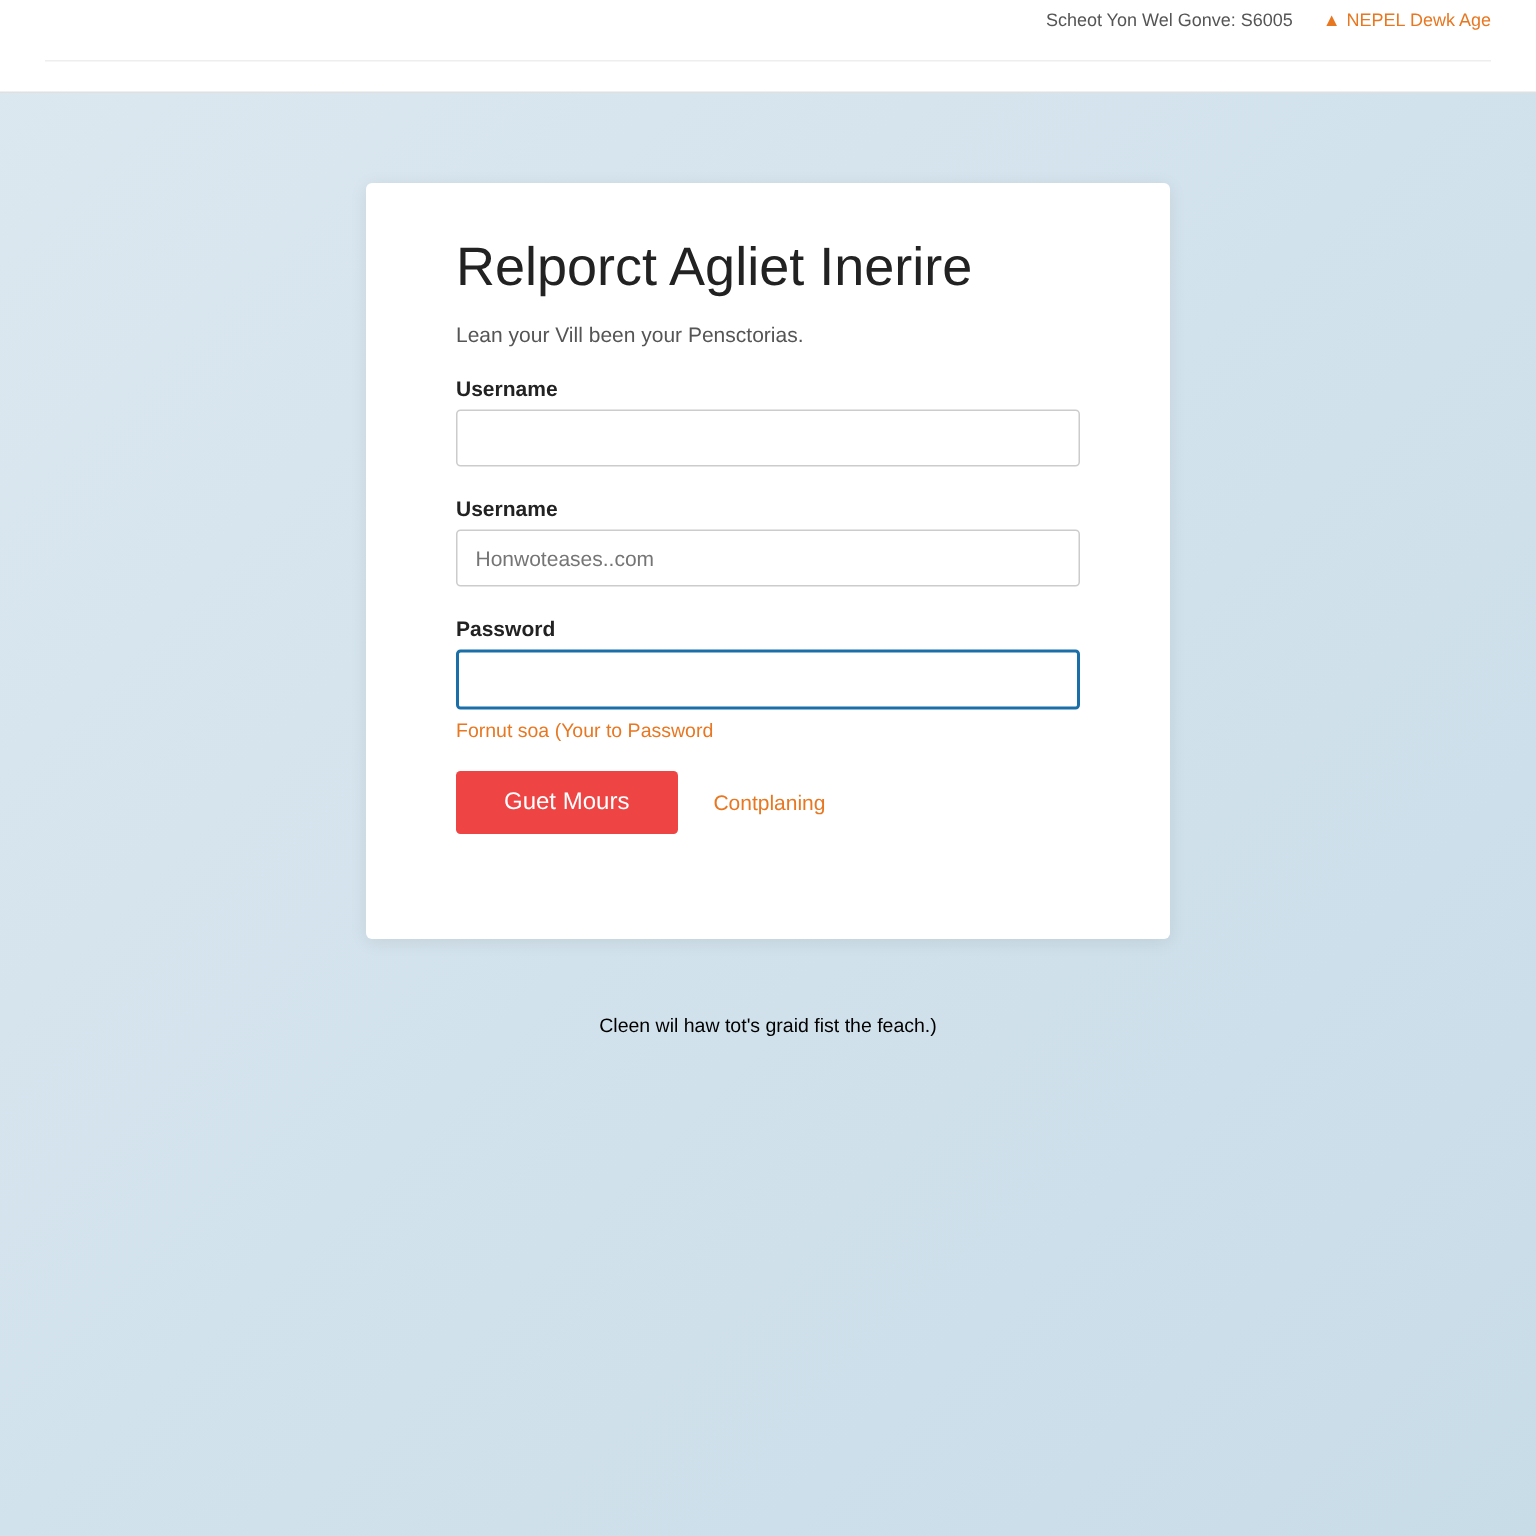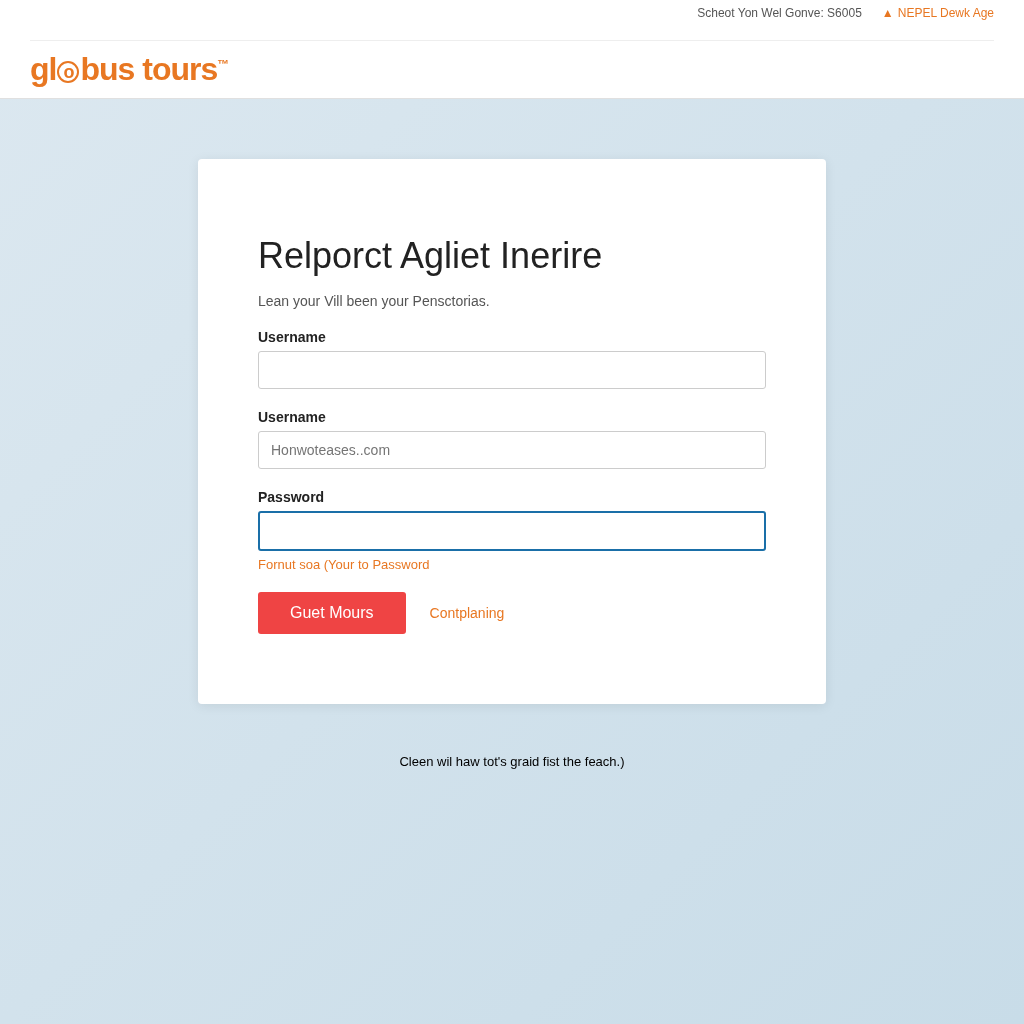--- a/index.html
+++ b/index.html
@@ -74,22 +74,22 @@
       display: flex;
       flex-direction: column;
       align-items: center;
       padding: 60px 20px 40px;
     }
 
     
     .card {
       background: #ffffff;
       border-radius: 4px;
-      padding: 75px 60px 50px;
-      width: 628px;
+      padding: 34px 60px 50px;
+      width: 536px;
       box-shadow: 0 2px 12px rgba(0,0,0,0.08);
     }
 
     .card h1 {
       font-size: 36px;
       font-weight: 400;
       color: #222;
       margin-bottom: 16px;
       line-height: 1.2;
     }
@@ -196,23 +196,20 @@
 
 <div class="header">
   <div class="header-top">
     <span class="notification">Scheot Yon Wel Gonve: S6005</span>
     <span class="user-info">
       <span>▲</span>
       <span>NEPEL Dewk Age</span>
     </span>
   </div>
   <div class="header-nav">
-    <div class="logo">
-      <span>gl<span style="display:inline-block;border:2.5px solid #e87722;border-radius:50%;width:22px;height:22px;text-align:center;line-height:18px;font-size:18px;margin:0 1px;vertical-align:middle;">o</span>bus tours<sup style="font-size:12px;vertical-align:super;">™</sup></span>
-    </div>
   </div>
 </div>
 
 <div class="main">
   <div class="card">
     <h1>Relporct Agliet Inerire</h1>
     <p class="subtitle">Lean your Vill been your Pensctorias.</p>
 
     <div class="form-group">
       <label>Username</label>

